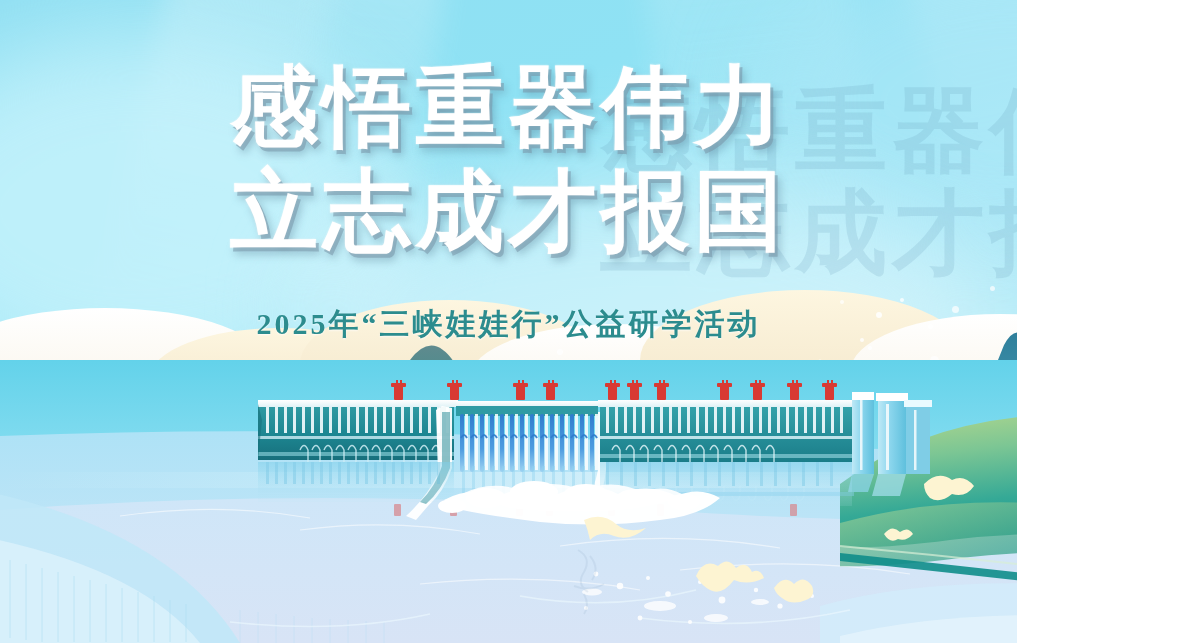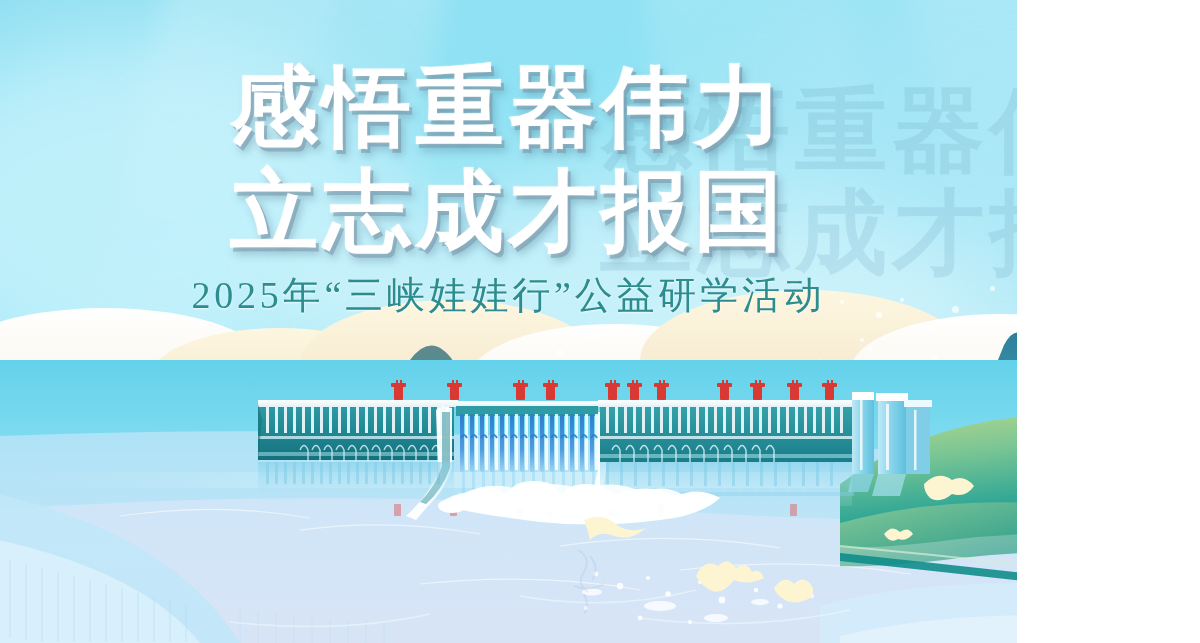--- a/index.html
+++ b/index.html
@@ -66,24 +66,24 @@
     color:#ffffff;
     text-shadow:
        3px 4px 0 rgba(120,150,168,.55),
        5px 7px 9px rgba(80,115,140,.38),
        0 0 2px rgba(255,255,255,.9);
     white-space:nowrap;
   }
   .title-line.second{margin-top:14px;}
 
   #subtitle{
-    margin-top:14px;
+    margin-top:48px;
     font-family:"Liberation Serif","DejaVu Serif",serif;
-    font-weight:400;
-    font-size:38px;
+    font-weight:700;
+    font-size:30px;
     letter-spacing:.10em;
     color:#2c8c8e;
     text-shadow:0 1px 2px rgba(255,255,255,.75);
     white-space:nowrap;
   }
 
   
   #dam-layer{position:absolute;left:0;top:0;width:1200px;height:643px;z-index:25;}
 
   

